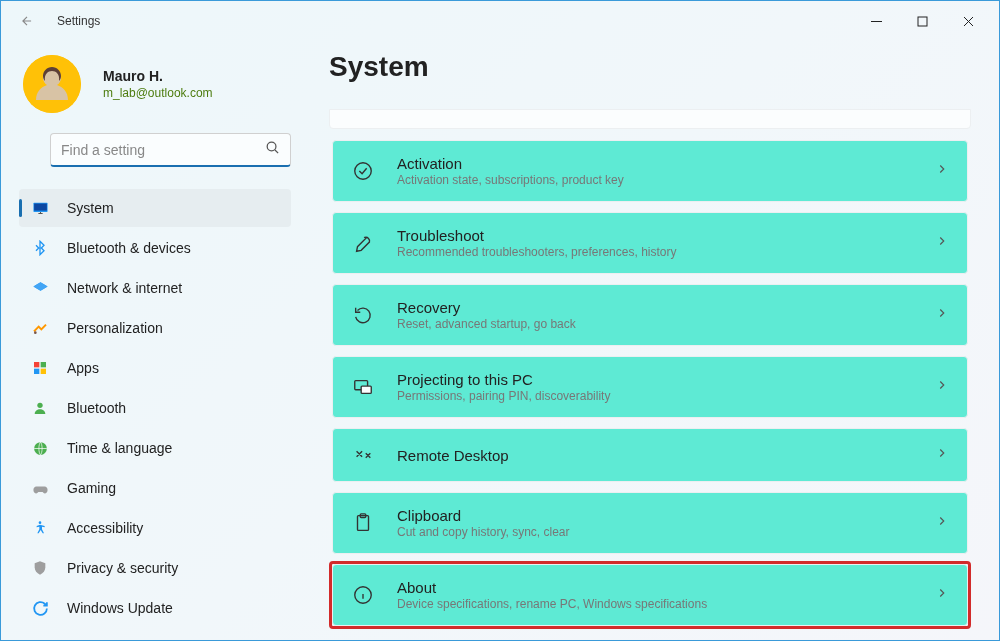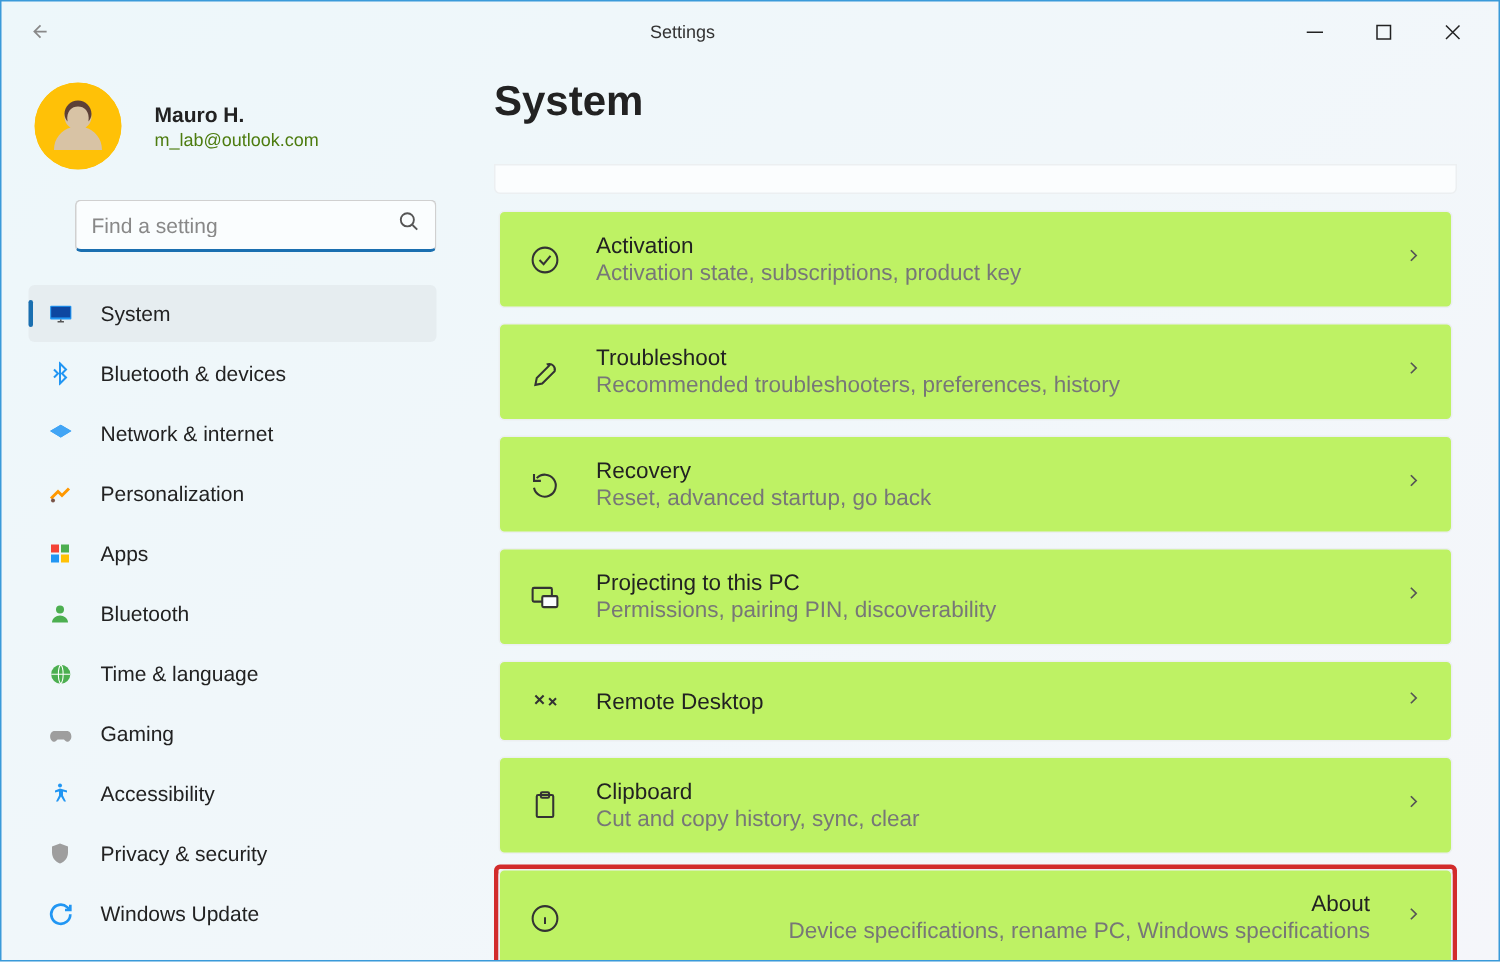--- a/index.html
+++ b/index.html
@@ -1,18 +1,18 @@
 <!DOCTYPE html>
 <html><head>
 <meta charset="utf-8">
 <style>
   * { box-sizing: border-box; margin: 0; padding: 0; font-family: "Segoe UI", sans-serif; }
   body { width: 1000px; height: 641px; background: linear-gradient(135deg, #edf7fa 0%, #f1f7fa 50%, #f5f6fa 100%); border: 1px solid #3a9ad9; overflow: hidden; position: relative; }
   
-  .titlebar { display: flex; align-items: center; height: 40px; padding: 0 8px 0 14px; text-align: center; }
+  .titlebar { display: flex; align-items: center; height: 40px; padding: 0 8px 0 14px; }
   .back-btn { width: 24px; height: 24px; display: flex; align-items: center; justify-content: center; color: #888; border-radius: 4px; cursor: pointer; }
   .title-text { font-size: 12px; color: #333; margin-left: 18px; flex: 1; }
   .win-controls { display: flex; gap: 0; }
   .win-btn { width: 46px; height: 32px; display: flex; align-items: center; justify-content: center; color: #222; cursor: pointer; }
   
   .content { display: flex; height: calc(100% - 40px); padding: 0 4px; }
   
   .sidebar { width: 300px; padding: 14px 14px 0 14px; display: flex; flex-direction: column; }
   .profile { display: flex; align-items: center; gap: 22px; margin-bottom: 20px; padding-left: 4px; }
   .avatar { width: 58px; height: 58px; border-radius: 50%; background: #ffc107; display: flex; align-items: center; justify-content: center; overflow: hidden; }
@@ -29,26 +29,26 @@
   .nav-item { display: flex; align-items: center; gap: 18px; padding: 10px 12px; border-radius: 4px; cursor: pointer; font-size: 14px; color: #222; position: relative; }
   .nav-item.selected { background: #e6edf0; }
   .nav-item.selected::before { content: ""; position: absolute; left: 0; top: 10px; bottom: 10px; width: 3px; background: #1a6fb0; border-radius: 2px; }
   .nav-item .nicon { width: 18px; height: 18px; display: flex; align-items: center; justify-content: center; }
   
   .main { flex: 1; padding: 10px 24px 0 24px; overflow-y: auto; }
   .page-title { font-size: 28px; font-weight: 600; color: #222; margin-bottom: 26px; }
   
   .settings-list { display: flex; flex-direction: column; gap: 4px; }
   .setting-item-wrapper { border: 3px solid transparent; border-radius: 4px; }
-  .setting-item-wrapper.highlighted { border-color: #d22b2b; text-align: right; }
-  .setting-item { display: flex; align-items: center; gap: 22px; background: #bef264; border: 1px solid #eceff1; border-radius: 4px; padding: 14px 18px; cursor: pointer; }
+  .setting-item-wrapper.highlighted { border-color: #d22b2b; }
+  .setting-item { display: flex; align-items: center; gap: 22px; background: #5eead4; border: 1px solid #eceff1; border-radius: 4px; padding: 14px 18px; cursor: pointer; }
   .setting-item .sicon2 { width: 24px; height: 24px; color: #333; display: flex; align-items: center; justify-content: center; }
   .setting-item .stext { flex: 1; }
   .setting-item .stitle { font-size: 15px; color: #222; }
-  .setting-item .sdesc { font-size: 15px; color: #777; margin-top: 1px; }
+  .setting-item .sdesc { font-size: 12px; color: #777; margin-top: 1px; }
   .setting-item .chev { color: #555; }
   .blank-item { height: 20px; background: #fbfdfe; border: 1px solid #eceff1; border-radius: 0 0 4px 4px; margin-bottom: 8px; }
 </style>
 </head>
 <body>
 
 <div class="titlebar">
   <div class="back-btn">
     <svg width="14" height="14" viewBox="0 0 24 24" fill="none" stroke="currentColor" stroke-width="2">
         <path d="M19 12H5M12 19l-7-7 7-7"></path>

